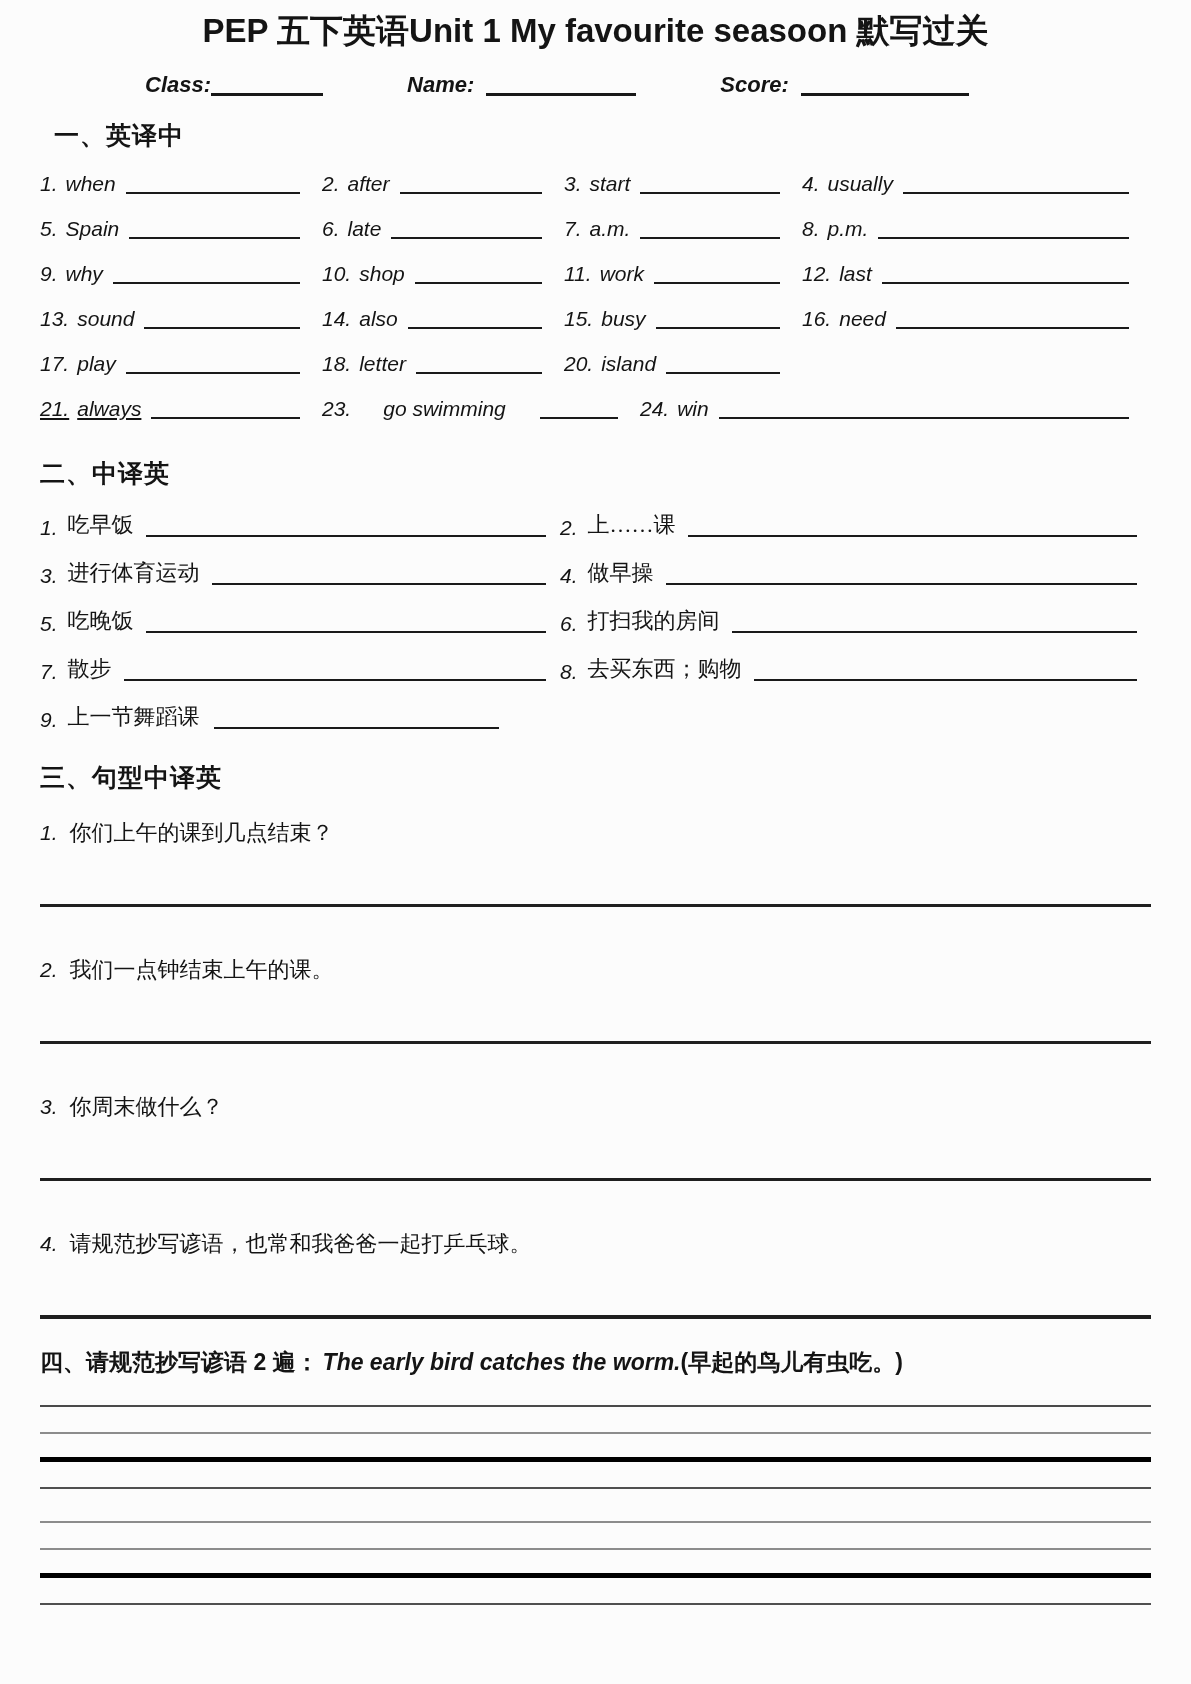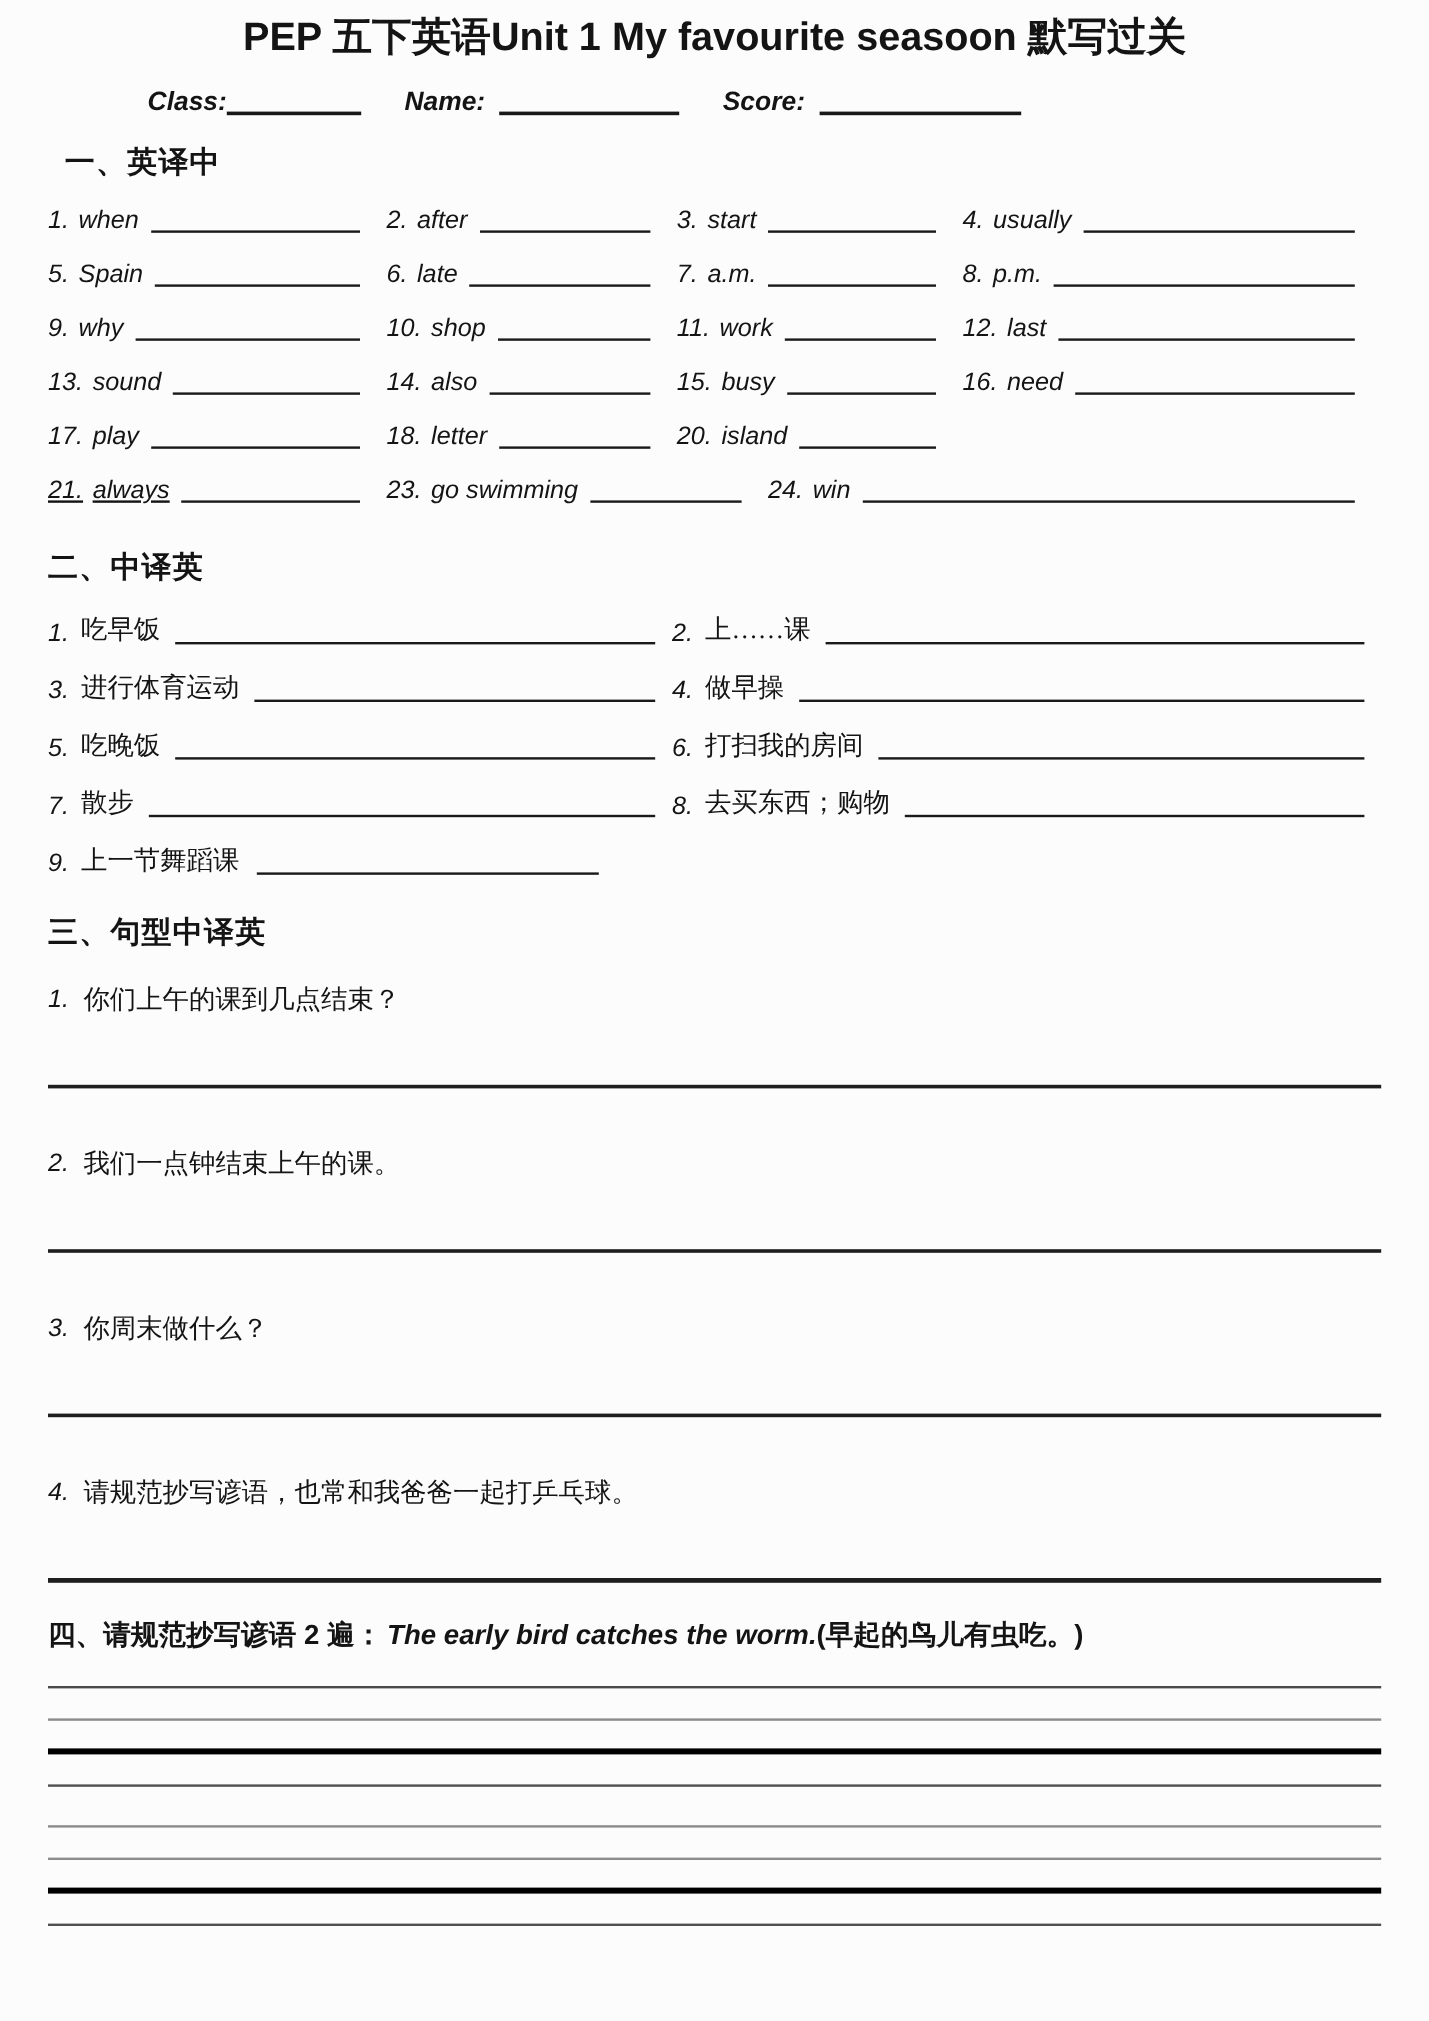--- a/index.html
+++ b/index.html
@@ -20,27 +20,28 @@
   .title{
     text-align:center;
     font-size:33px;
     font-weight:bold;
     letter-spacing:0px;
     line-height:42px;
     white-space:nowrap;
   }
   .meta-row{
     margin-top:12px;
-    margin-left:83px;
+    margin-left:105px;
     display:flex;
     align-items:flex-end;
     font-size:22px;
     font-weight:bold;
     font-style:italic;
     height:34px;
+    gap:48px;
   }
   .meta-field{display:flex;align-items:flex-end;}
   .meta-blank{
     display:inline-block;
     border-bottom:3px solid #181818;
     height:1px;
     margin-bottom:2px;
   }
   .blank-class{width:112px;}
   .blank-name{width:150px;margin-left:12px;}
@@ -80,21 +81,21 @@
     margin-bottom:3px;
     min-width:40px;
   }
   .vocab-lastrow{
     display:flex;
     height:45px;
   }
   .vocab-lastrow .v-cell{flex:none;}
   .lw1{width:282px;text-decoration:underline;}
   .lw2{width:242px;}
-  .lw3{width:318px;}
+  .lw3{width:318px;gap:24px;}
   .lw4{flex:1 1 auto !important;display:flex;}
   
   .phrase-grid{
     margin-top:4px;
     display:grid;
     grid-template-columns:520px 1fr;
     grid-auto-rows:48px;
   }
   .p-cell{
     display:flex;

